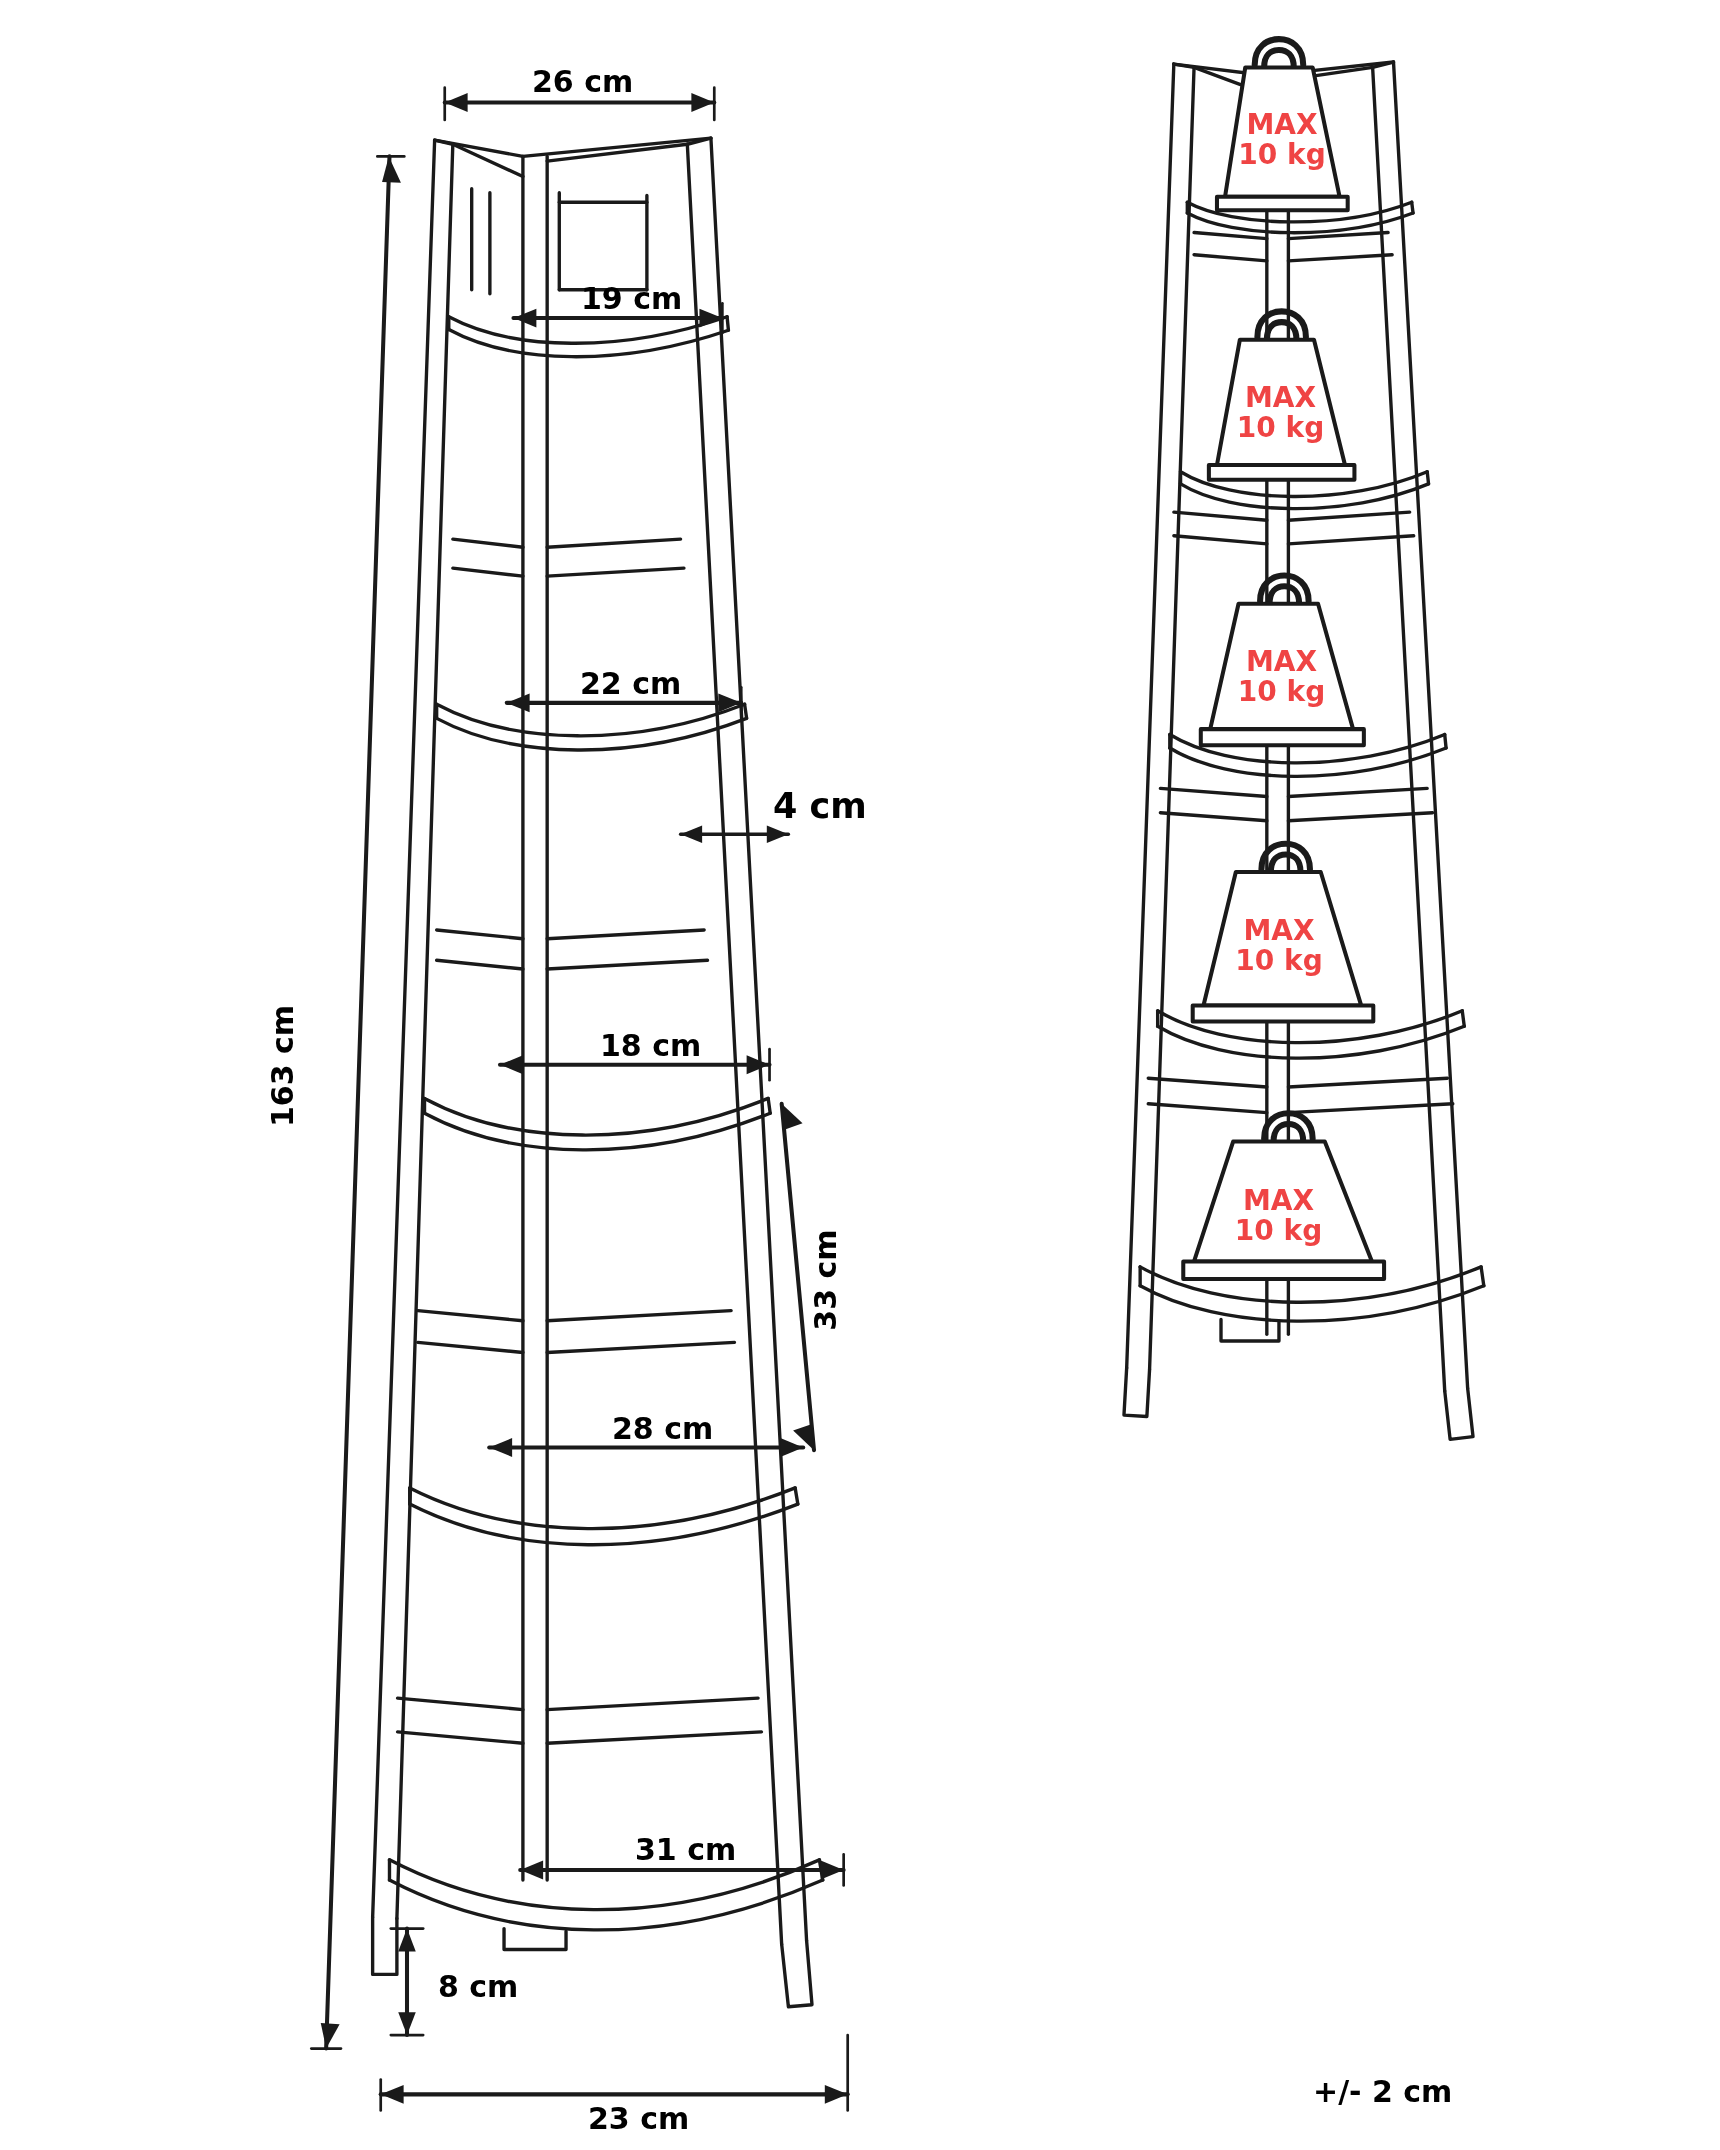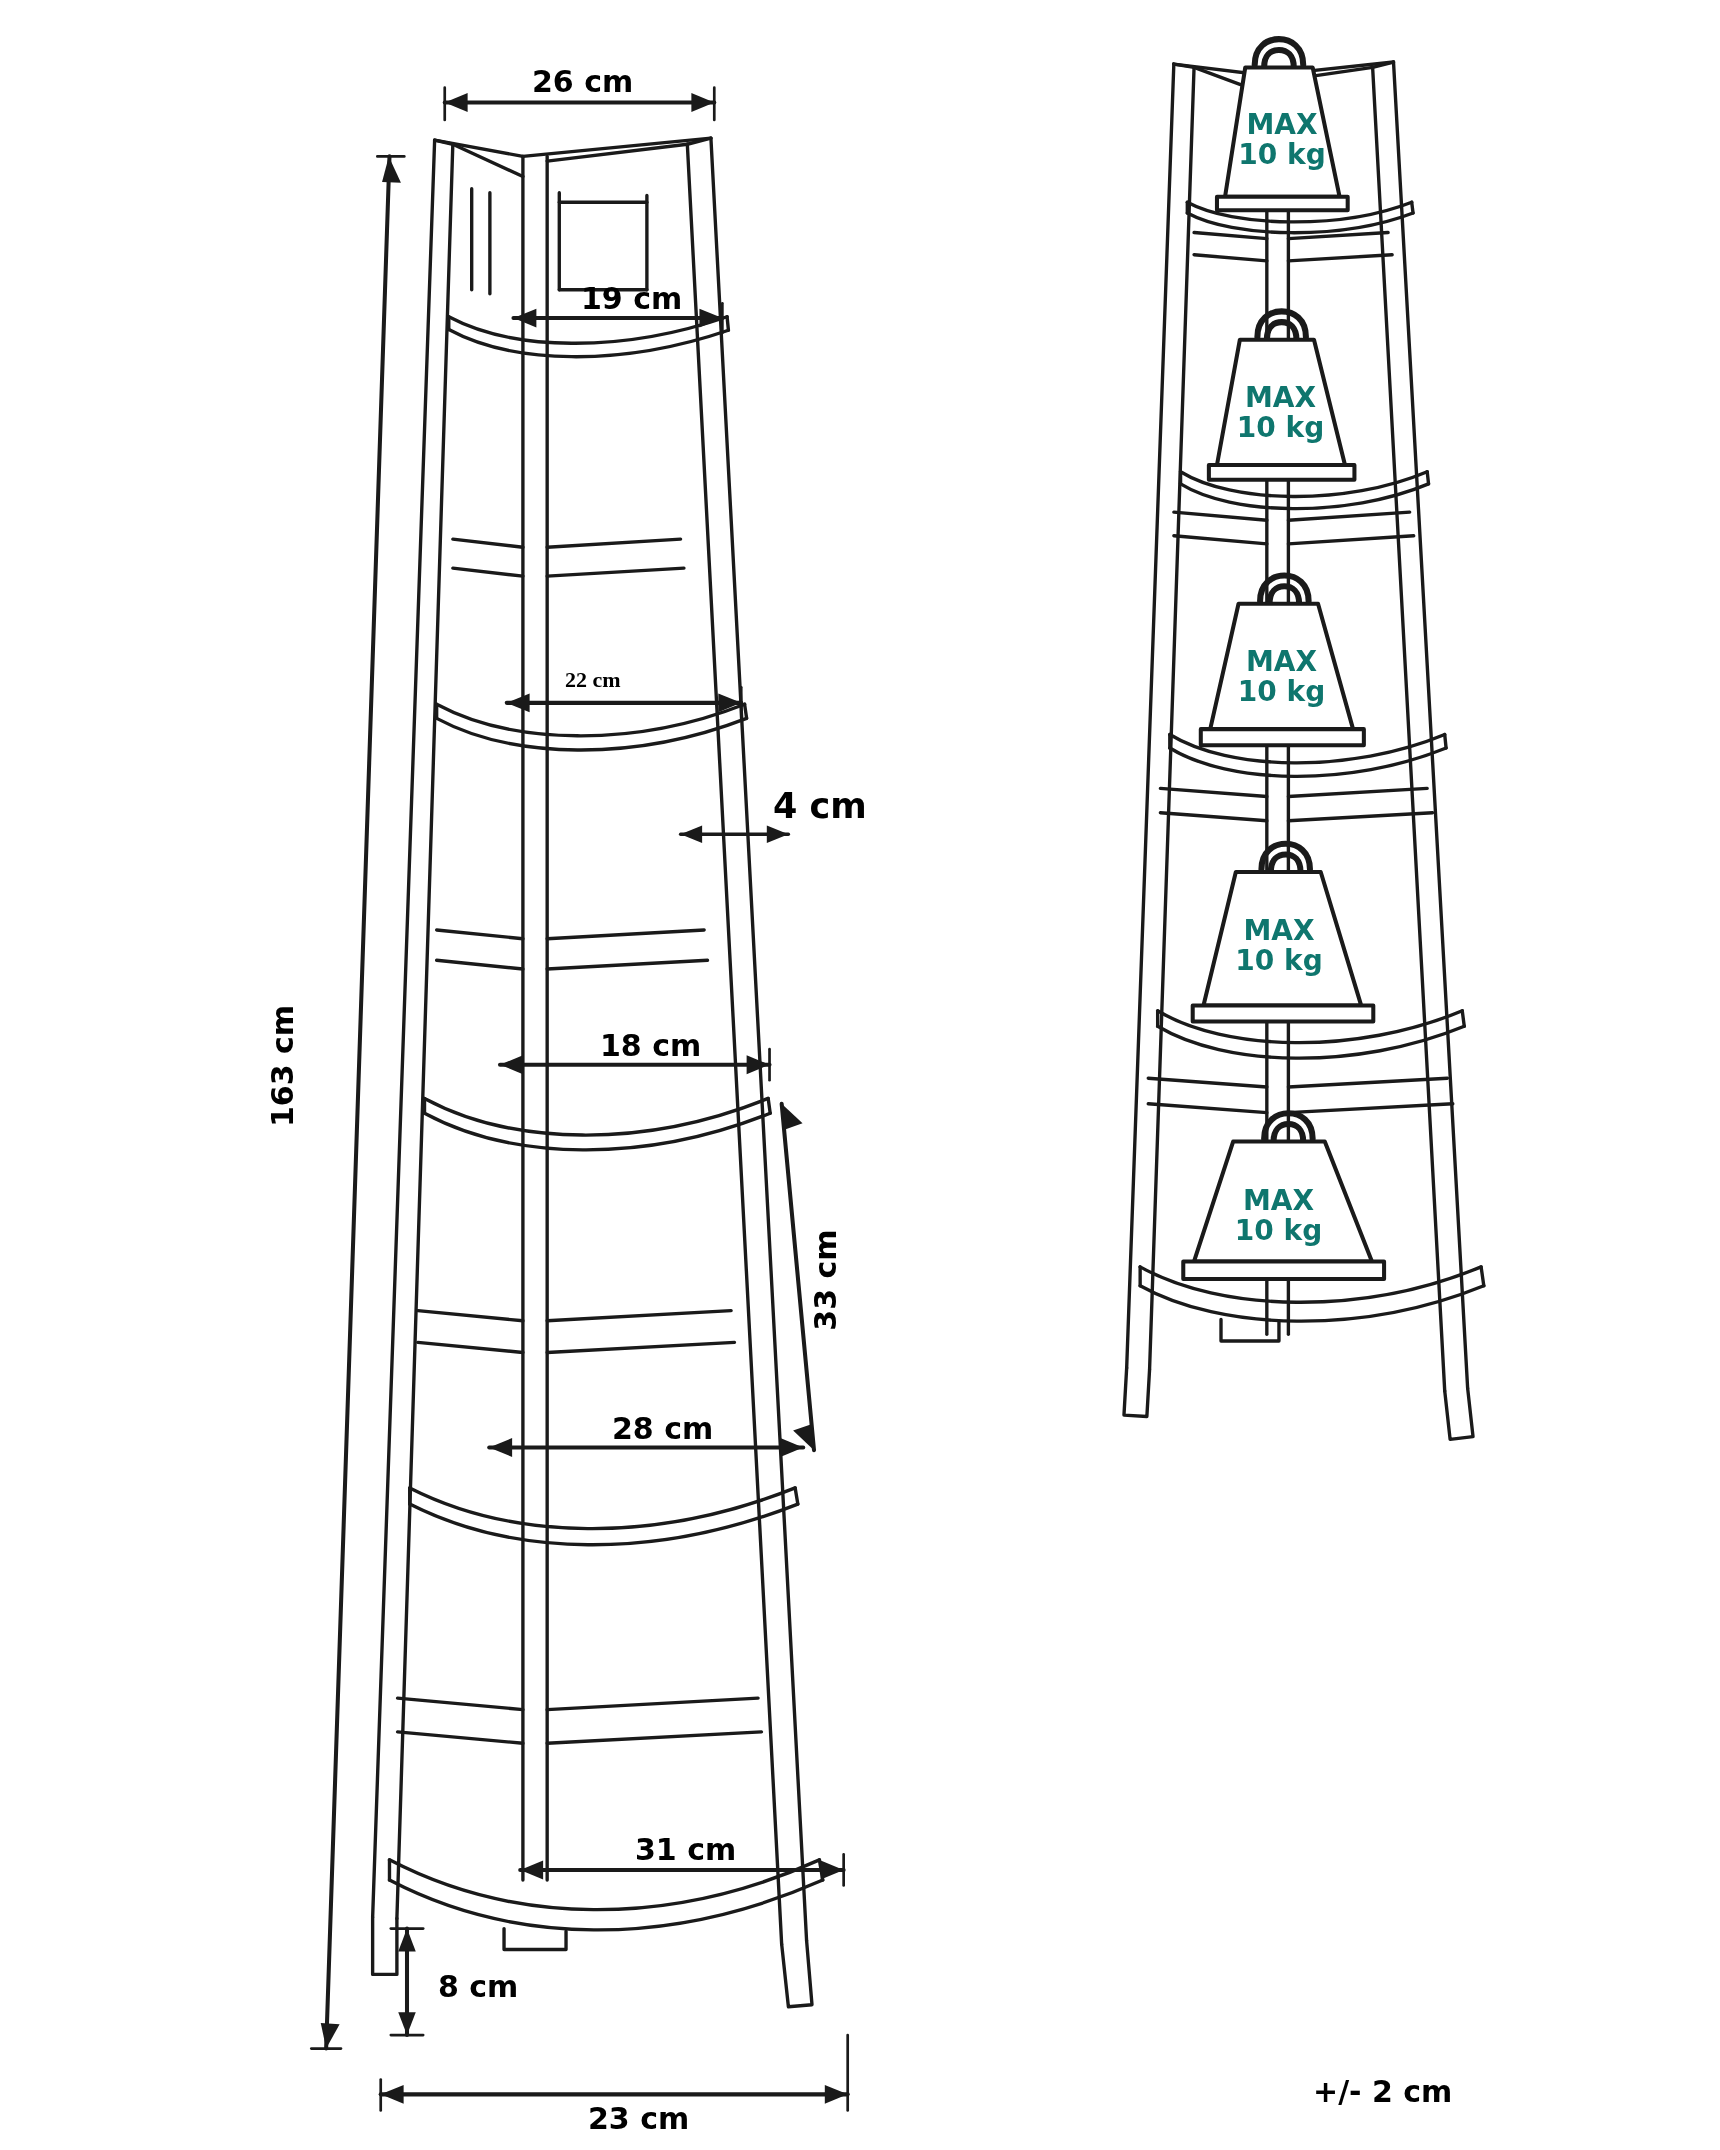--- a/index.html
+++ b/index.html
@@ -32,21 +32,21 @@
     white-space: nowrap;
     line-height: 1;
   }
   .dim-label.vertical {
     transform-origin: center center;
   }
   .max-label {
     position: absolute;
     font-family: "DejaVu Sans", sans-serif;
     font-weight: bold;
-    color: #0f766e;
+    color: #ef4444;
     text-align: center;
     line-height: 1.06;
     white-space: pre-line;
   }
   .tolerance {
     position: absolute;
     font-family: "DejaVu Sans", sans-serif;
     font-weight: bold;
     color: #000000;
     white-space: nowrap;
@@ -293,21 +293,21 @@
         <path d="M 1772 1872 L 1830 1694 L 1966 1694 L 2036 1872 Z" fill="#ffffff"></path>
         <path d="M 1756 1872 L 2054 1872 L 2054 1898 L 1756 1898 Z" fill="#ffffff"></path>
       </g>
     </g>
   </svg>
 
   <div class="dim-label" style="left: 532px; top: 67px; font-size: 30px;">26 cm</div>
 
   <div class="dim-label" style="left: 581px; top: 284px; font-size: 30px;">19 cm</div>
 
-  <div class="dim-label" style="left: 565px; top: 669px; font-size: 22px; font-family: Liberation Serif, serif;">22 cm</div>
+  <div class="dim-label" style="left: 580px; top: 669px; font-size: 30px;">22 cm</div>
 
   <div class="dim-label" style="left: 773px; top: 789px; font-size: 35px;">4 cm</div>
 
   <div class="dim-label vertical" style="left: 283px; top: 1066px; font-size: 30px; transform: translate(-50%,-50%) rotate(-90deg);">163 cm</div>
 
   <div class="dim-label" style="left: 600px; top: 1031px; font-size: 30px;">18 cm</div>
 
   <div class="dim-label vertical" style="left: 826px; top: 1280px; font-size: 30px; transform: translate(-50%,-50%) rotate(-90deg);">33 cm</div>
 
   <div class="dim-label" style="left: 612px; top: 1414px; font-size: 30px;">28 cm</div>

